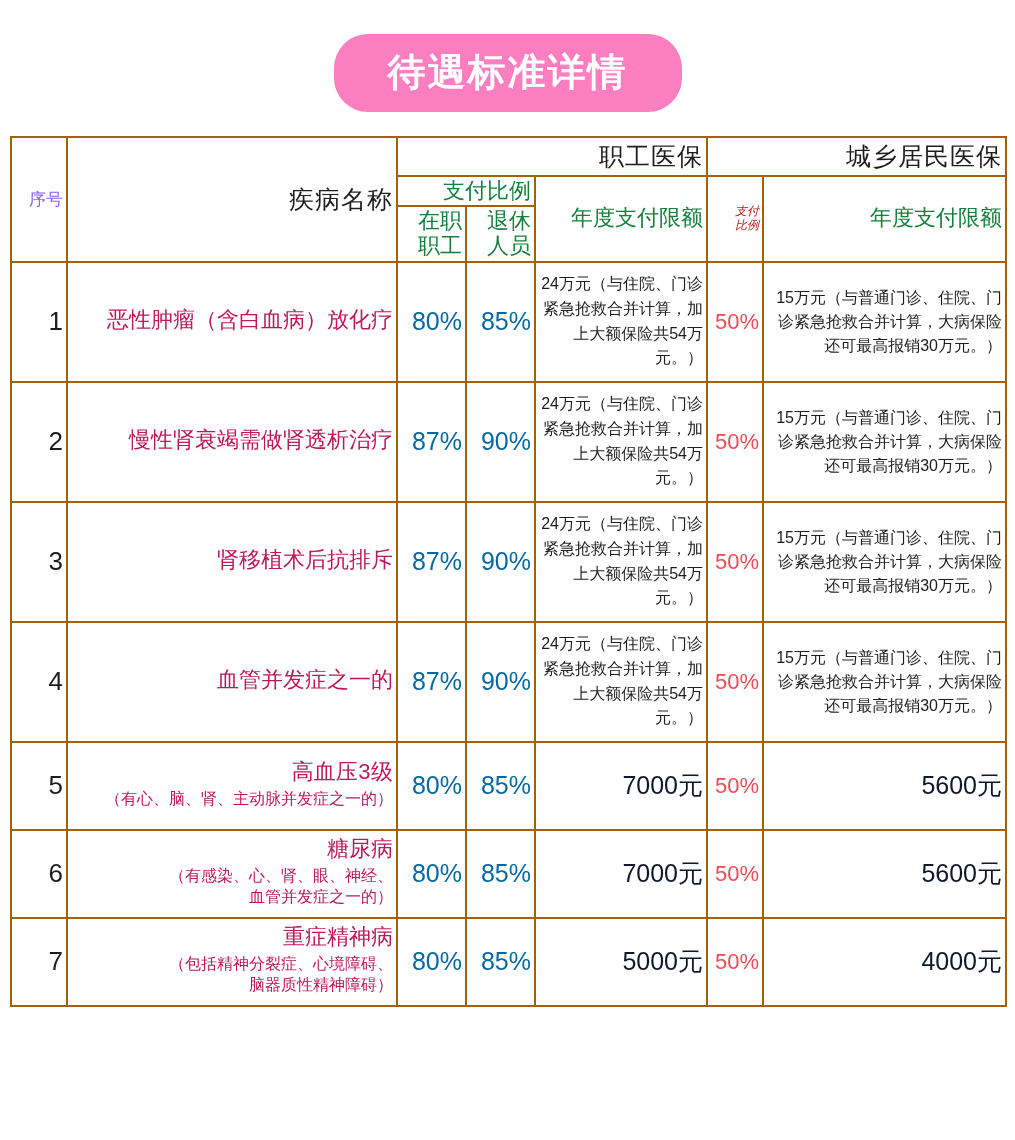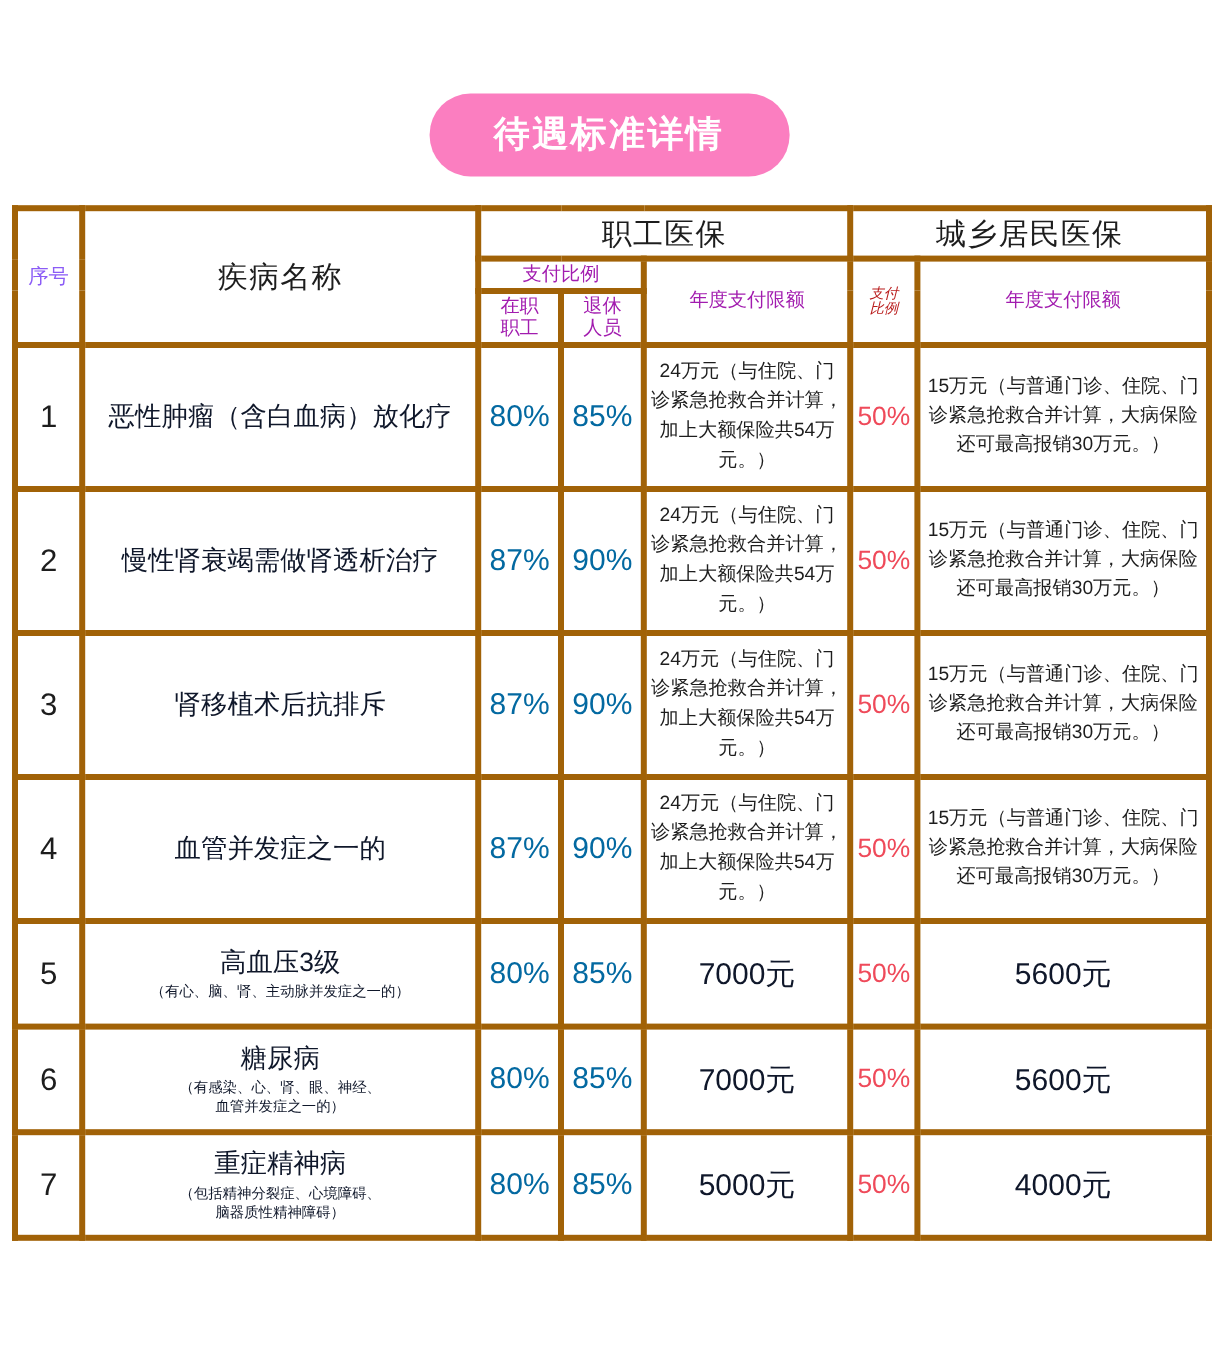--- a/index.html
+++ b/index.html
@@ -23,56 +23,55 @@
   
   .title-wrap {
     display: flex;
     justify-content: center;
     padding-top: 34px;
     padding-bottom: 24px;
   }
   .title-pill {
     background: #fb7ec0;
     color: #ffffff;
-    font-size: 30px;
+    font-size: 38px;
     font-weight: bold;
     letter-spacing: 2px;
     padding: 18px 54px;
     border-radius: 34px;
     line-height: 1.1;
     white-space: nowrap;
-    margin-top: 44px;
   }
   
   .table-wrap {
     padding: 0 10px 10px 10px;
   }
   table.benefits {
     border-collapse: collapse;
     width: 995px;
     table-layout: fixed;
     border: 1px solid #8e8ef0;
   }
   table.benefits td, table.benefits th {
-    border: 5px solid #a16207;
-    text-align: center;
+    border: 2px solid #a16207;
+    text-align: right;
     vertical-align: middle;
     font-weight: normal;
     padding: 2px 3px;
   }
   
   .hd {
     color: #1d1d1d;
     font-size: 25px;
     font-weight: bold;
     letter-spacing: 1px;
   }
   .hd-sm {
-    color: #a21caf;
-    font-size: 16px;
+    color: #15803d;
+    font-size: 22px;
     font-weight: bold;
     letter-spacing: 0px;
     line-height: 1.12;
   }
   .hd-xs {
     color: #b91c1c;
     font-size: 12px;
     font-weight: bold;
     line-height: 1.12;
     font-style: italic;
@@ -91,31 +90,32 @@
   col.c-rate2 { width: 56px; }
   col.c-lim2  { width: 243px; }
 
   
   .idx {
     font-size: 26px;
     color: #1d1d1d;
   }
   .dis-name {
     font-size: 22px;
-    color: #0f172a;
+    color: #be185d;
     line-height: 1.25;
     padding: 6px 4px;
+    font-family: Liberation Mono, monospace;
   }
   .dis-name .main {
     display: block;
     font-size: 22px;
   }
   .dis-name .sub {
     display: block;
-    font-size: 12px;
+    font-size: 16px;
     line-height: 1.35;
     margin-top: 2px;
   }
   .pct {
     font-size: 25px;
     color: #0369a1;
   }
   .pct-sm {
     font-size: 22px;
     color: #ef4a5a;

